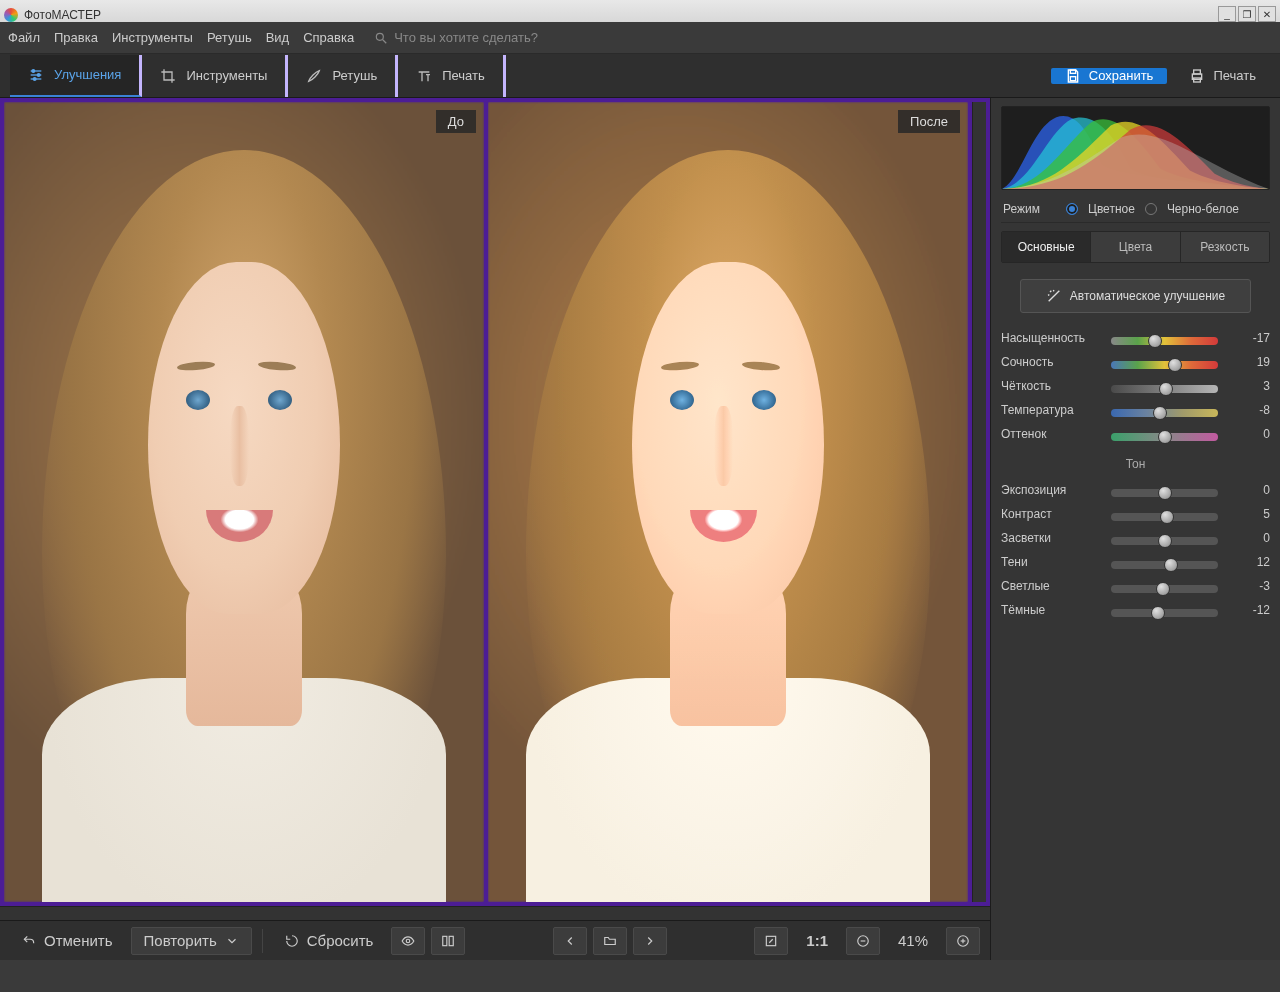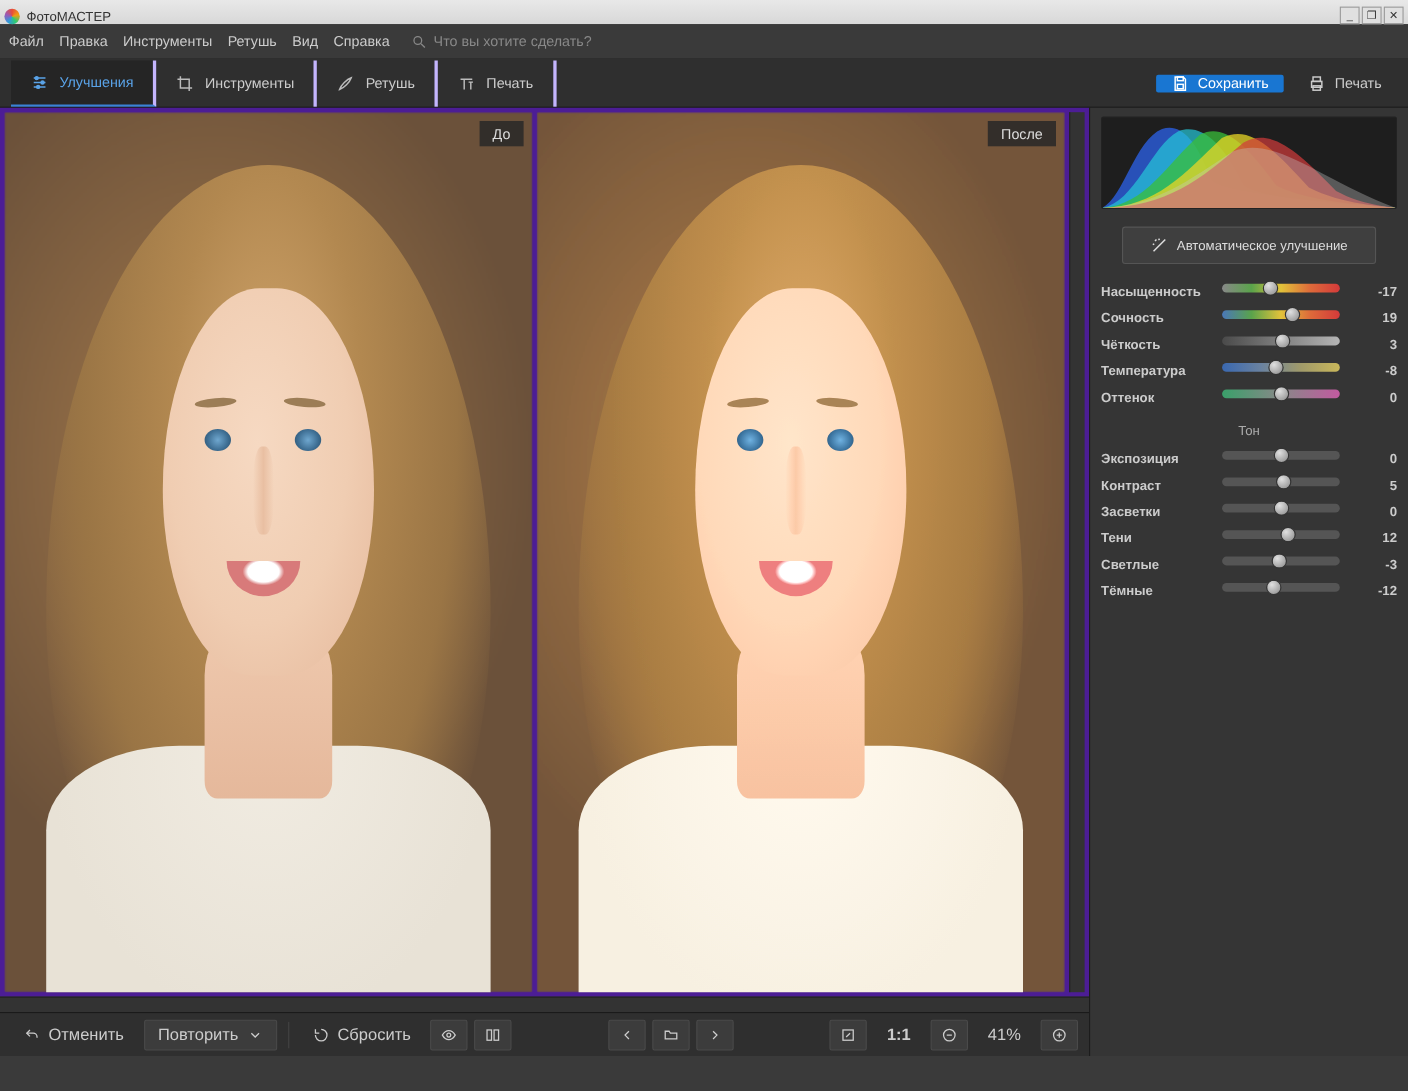--- a/index.html
+++ b/index.html
@@ -55,21 +55,21 @@
 .histogram { height:84px; border:1px solid #222; background:#1e1e1e; position:relative; border-radius:2px; overflow:hidden; }
 .mode-row { display:flex; align-items:center; gap:10px; font-size:12px; color:#ccc; padding:4px 2px 6px; border-bottom:1px solid #2a2a2a; }
 .radio { width:12px; height:12px; border-radius:50%; border:1px solid #777; display:inline-block; position:relative; }
 .radio.on { background:#3a82d6; box-shadow:0 0 0 2px #1e1e1e inset; border-color:#3a82d6; }
 .subtabs { display:flex; border:1px solid #262626; border-radius:2px; overflow:hidden; }
 .subtabs .stab { flex:1; text-align:center; padding:8px 0; font-size:12px; background:#3c3c3c; color:#bbb; cursor:pointer; border-right:1px solid #262626; }
 .subtabs .stab:last-child { border-right:0; }
 .subtabs .stab.active { background:#2a2a2a; color:#eee; }
 .auto-btn { margin:8px auto 4px; width:86%; height:34px; background:#3f3f3f; border:1px solid #555; border-radius:3px; display:flex; align-items:center; justify-content:center; gap:8px; font-size:12px; color:#ddd; cursor:pointer; }
 .sliders { display:flex; flex-direction:column; gap:10px; margin-top:6px; }
-.slider-row { display:flex; align-items:flex-start; gap:24px;font-weight:bold; }
+.slider-row { display:flex; align-items:flex-end; gap:24px; }
 .slider-row .lbl { width:86px; font-size:12px; color:#ccc; }
 .slider-row .val { width:28px; text-align:right; font-size:12px; color:#ccc; }
 .slider-row .track { flex:1; height:8px; border-radius:4px; position:relative; background:#555; }
 .slider-row .thumb { position:absolute; top:50%; width:14px; height:14px; border-radius:50%; background:radial-gradient(circle at 35% 30%, #e0e0e0, #888); border:1px solid #333; transform:translate(-50%,-50%); cursor:pointer; }
 .track.saturation { background:linear-gradient(90deg,#888,#5aa34b,#e2c23a,#de6a3a,#d33a3a); }
 .track.vibrance { background:linear-gradient(90deg,#4a77b8,#5aa34b,#e2c23a,#de6a3a,#d33a3a); }
 .track.clarity { background:linear-gradient(90deg,#4a4a4a,#b5b5b5); }
 .track.temp { background:linear-gradient(90deg,#3a68b0,#6a82a0,#a09a6a,#c9b75a); }
 .track.tint { background:linear-gradient(90deg,#3aa06a,#888,#c25aa0); }
 .section-h { text-align:center; font-size:12px; color:#aaa; margin:6px 0 2px; }
@@ -278,21 +278,34 @@
       <svg viewBox="0 0 270 80" preserveAspectRatio="none" style="position:absolute;inset:0;width:100%;height:100%">
         <path d="M0 80 C20 70 30 20 55 10 C70 5 85 15 100 55 C110 70 260 78 270 80 Z" fill="#2a5ad4" opacity=".85"></path>
         <path d="M0 80 C30 75 45 25 70 12 C90 5 110 20 130 60 C150 75 260 79 270 80 Z" fill="#25c8d8" opacity=".7"></path>
         <path d="M0 80 C40 78 60 40 90 15 C110 5 130 20 160 60 C190 76 260 79 270 80 Z" fill="#3abf3a" opacity=".75"></path>
         <path d="M0 80 C50 79 75 50 110 18 C135 6 155 25 190 62 C220 77 260 79 270 80 Z" fill="#e8d525" opacity=".75"></path>
         <path d="M0 80 C60 79 90 55 130 22 C155 8 180 30 215 65 C240 78 265 79 270 80 Z" fill="#d23a3a" opacity=".7"></path>
         <path d="M0 80 C50 78 80 55 120 30 C160 15 200 55 270 80 Z" fill="#c8c8c8" opacity=".35"></path>
       </svg>
     </div>
 
-
+    <div class="mode-row">
+      <span>Режим</span>
+      <span style="width:6px"></span>
+      <span class="radio on"></span>
+      <span>Цветное</span>
+      <span class="radio"></span>
+      <span>Черно-белое</span>
+    </div>
+
+    <div class="subtabs">
+      <div class="stab active">Основные</div>
+      <div class="stab">Цвета</div>
+      <div class="stab">Резкость</div>
+    </div>
 
     <div class="auto-btn">
       <svg viewBox="0 0 24 24" width="16" height="16" fill="none" stroke="#ddd" stroke-width="2">
           <path d="M4 20L20 4"></path>
           <path d="M6 6l2-2M3 11l2-1M11 3l1 2"></path>
         </svg>
       <span>Автоматическое улучшение</span>
     </div>
 
     <div class="sliders">

